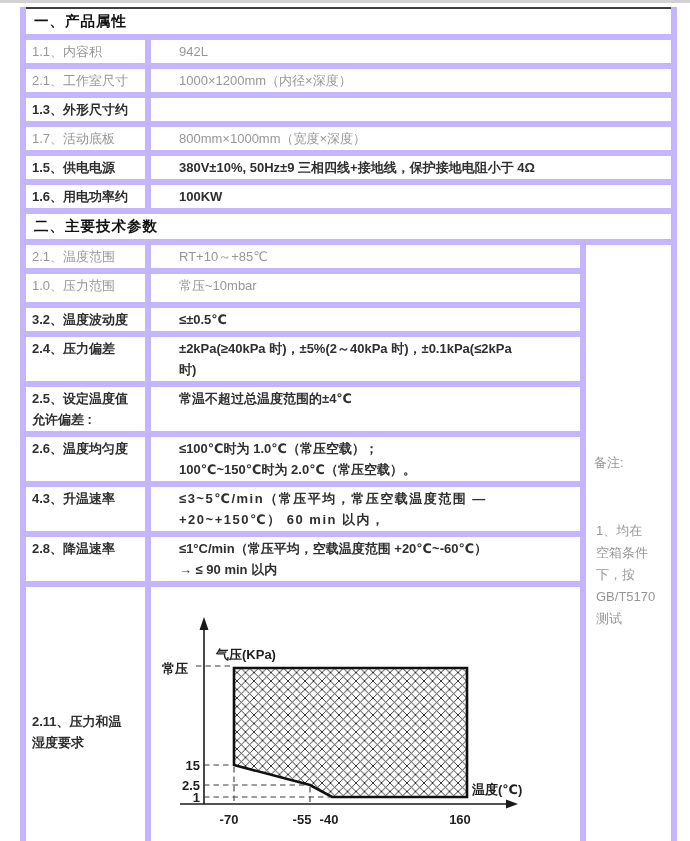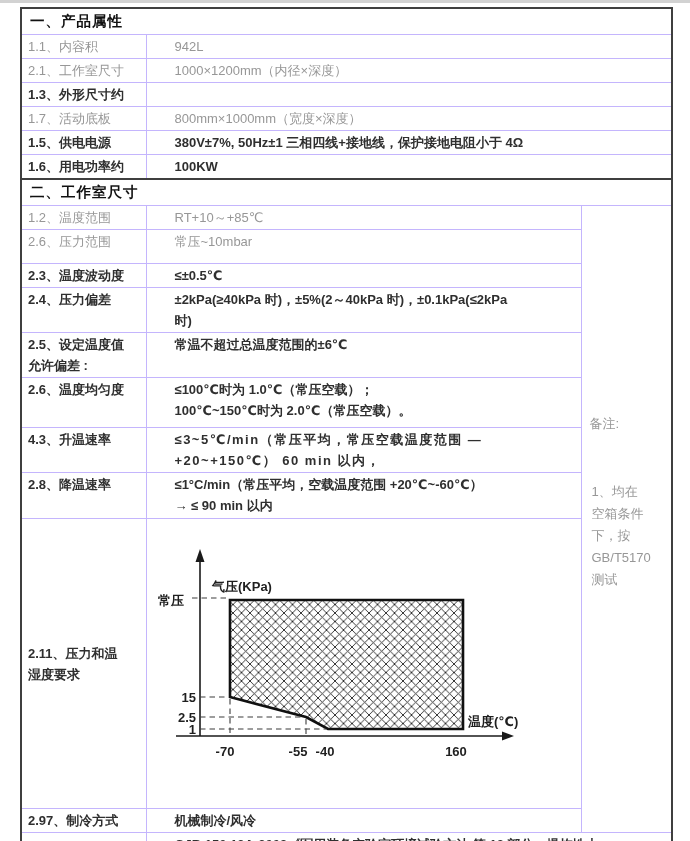--- a/index.html
+++ b/index.html
@@ -9,21 +9,21 @@
     color:#2f2f2f;overflow:hidden;
   }
   .top-strip{height:3px;width:100%;background:#d2d2d2;}
   .sheet{padding:4px 0 0 20px;}
   table.spec{
     border-collapse:collapse;table-layout:fixed;
     width:651px;border:2px solid #3f3f3f;
   }
   col.c1{width:125px;} col.c2{width:435px;} col.c3{width:91px;}
   td{
-    border:1px solid #c4b5fd;
+    border:6px solid #c4b5fd;
     font-size:13px;line-height:21px;font-weight:600;
     vertical-align:middle;white-space:pre-line;
     overflow:hidden;
   }
   td.lbl{padding:1px 4px 1px 6px;}
   td.val{padding:1px 8px 1px 28px;}
   tr.sec td{
     font-weight:700;font-size:14.5px;padding:2px 4px 2px 8px;
     border-top:2px solid #3f3f3f;letter-spacing:1px;color:#111;margin-left:16px;
   }
@@ -72,56 +72,56 @@
   <tr style="height:22px">
     <td class="lbl">1.3、外形尺寸约</td>
     <td class="val" colspan="2"></td>
   </tr>
   <tr class="muted" style="height:21px">
     <td class="lbl">1.7、活动底板</td>
     <td class="val" colspan="2">800mm×1000mm（宽度×深度）</td>
   </tr>
   <tr style="height:22px">
     <td class="lbl">1.5、供电电源</td>
-    <td class="val" colspan="2">380V±7%, 50Hz±1 三相四线+接地线，保护接地电阻小于 4Ω</td>
+    <td class="val" colspan="2">380V±10%, 50Hz±9 三相四线+接地线，保护接地电阻小于 4Ω</td>
   </tr>
   <tr style="height:22px">
     <td class="lbl">1.6、用电功率约</td>
     <td class="val" colspan="2">100KW</td>
   </tr>
 
   <tr class="sec" style="height:24px">
-    <td colspan="3">二、工作室尺寸</td>
+    <td colspan="3">二、主要技术参数</td>
   </tr>
 
   <tr class="muted" style="height:23px">
-    <td class="lbl">1.2、温度范围</td>
+    <td class="lbl">2.1、温度范围</td>
     <td class="val">RT+10～+85℃</td>
     <td class="remark" rowspan="10">
       <p class="remark-title">备注:</p>
       <p class="remark-body">1、均在空箱条件下，按 GB/T5170 测试</p>
     </td>
   </tr>
   <tr class="muted vtop" style="height:34px">
-    <td class="lbl">2.6、压力范围</td>
+    <td class="lbl">1.0、压力范围</td>
     <td class="val">常压~10mbar</td>
   </tr>
   <tr style="height:20px">
-    <td class="lbl">2.3、温度波动度</td>
+    <td class="lbl">3.2、温度波动度</td>
     <td class="val">≤±0.5℃</td>
   </tr>
   <tr class="vtop" style="height:43px">
     <td class="lbl">2.4、压力偏差</td>
     <td class="val">±2kPa(≥40kPa 时)，±5%(2～40kPa 时)，±0.1kPa(≤2kPa
 时)</td>
   </tr>
   <tr class="vtop" style="height:42px">
     <td class="lbl">2.5、设定温度值
 允许偏差 :</td>
-    <td class="val">常温不超过总温度范围的±6℃</td>
+    <td class="val">常温不超过总温度范围的±4℃</td>
   </tr>
   <tr class="vtop" style="height:50px">
     <td class="lbl">2.6、温度均匀度</td>
     <td class="val">≤100℃时为 1.0℃（常压空载）；
 100℃~150℃时为 2.0℃（常压空载）。</td>
   </tr>
   <tr class="vtop" style="height:43px">
     <td class="lbl">4.3、升温速率</td>
     <td class="val spread">≤3~5℃/min（常压平均，常压空载温度范围 —
 +20~+150℃）  60  min 以内，</td>

